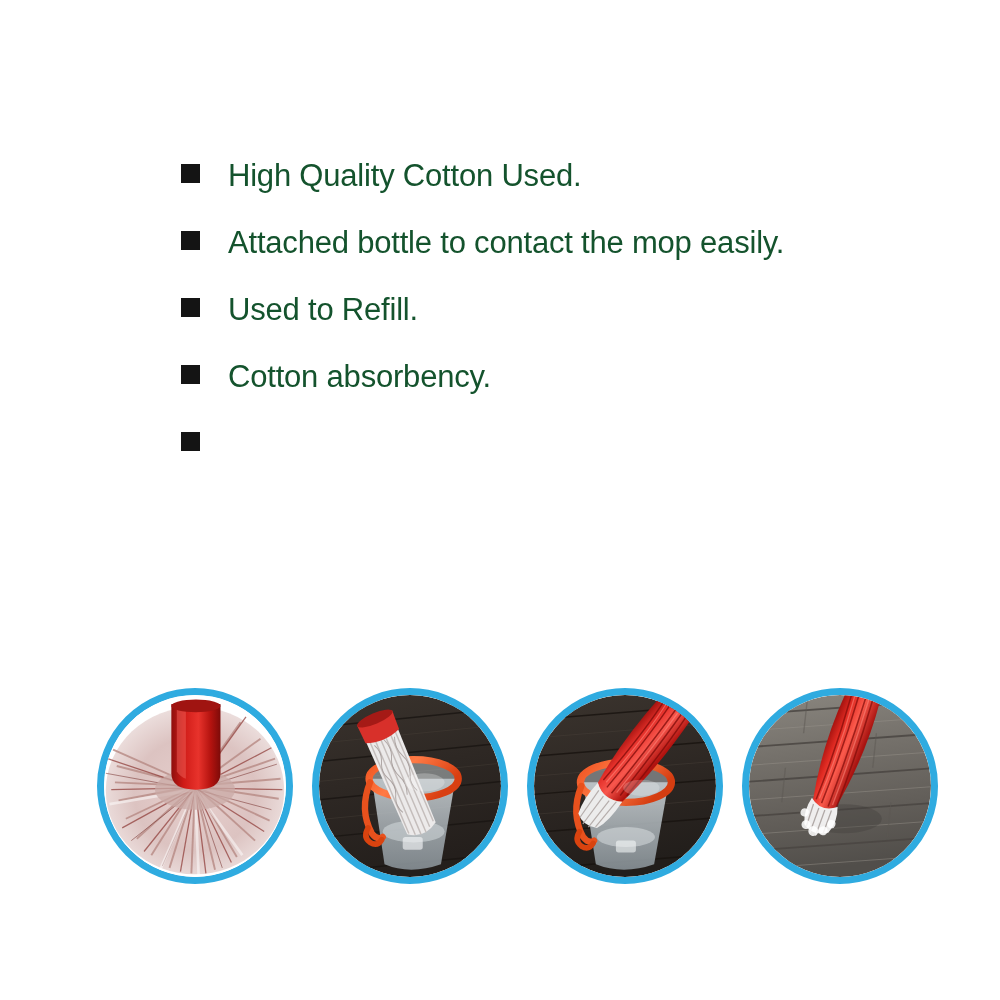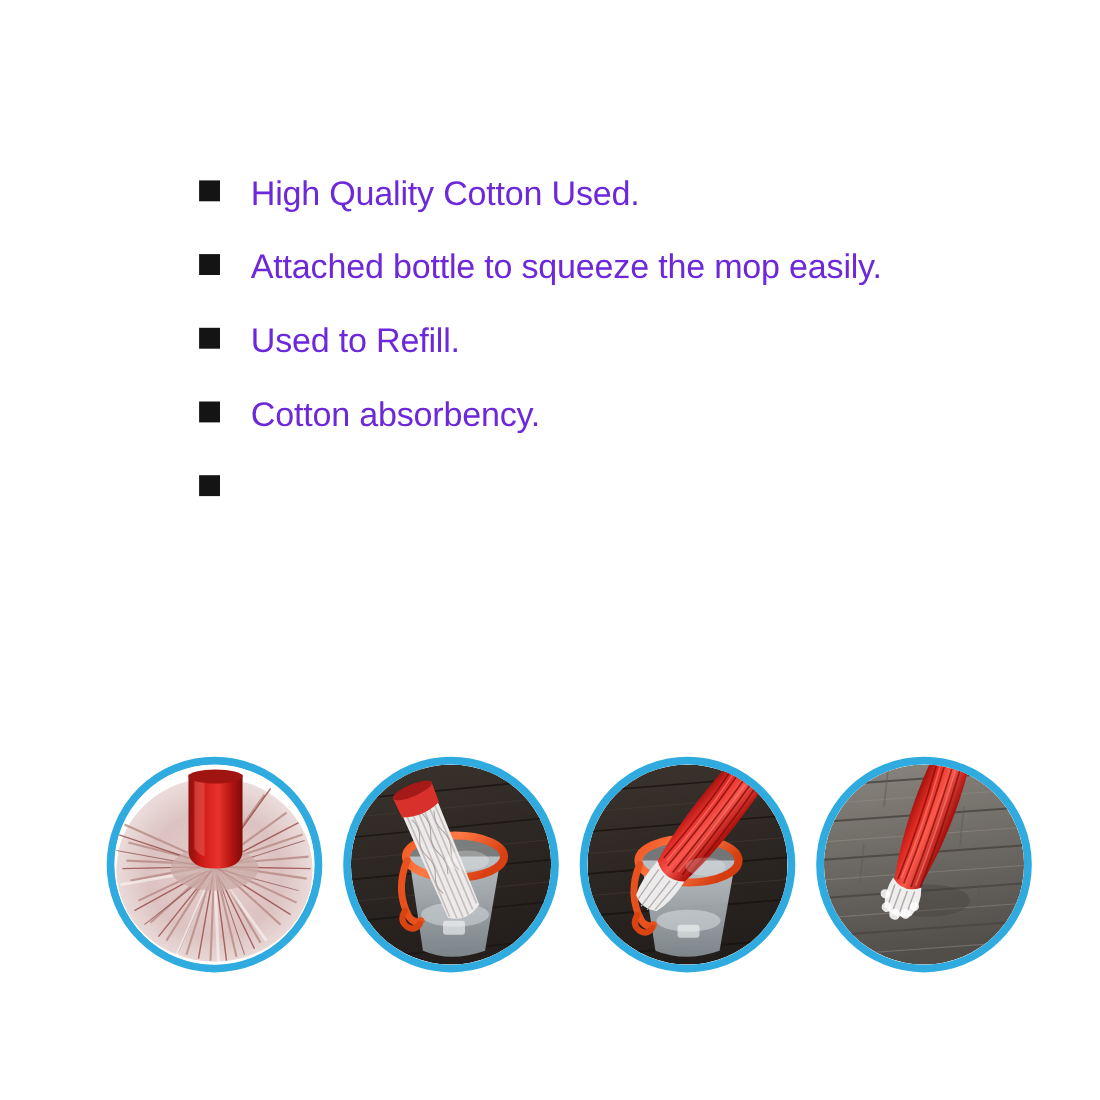--- a/index.html
+++ b/index.html
@@ -31,21 +31,21 @@
     width: 19px;
     height: 19px;
     background: #141414;
     flex: 0 0 19px;
     margin-top: 9px;
     margin-right: 28px;
   }
   .feature-text {
     font-size: 31px;
     line-height: 42px;
-    color: #6d28d9;
+    color: #14532d;
     font-family: "Liberation Sans", sans-serif;
     letter-spacing: -0.2px;
     white-space: pre-line;
   }
 
   
   .photo-strip {
     position: absolute;
     left: 0;
     top: 688px;
@@ -84,21 +84,21 @@
 
 <div class="feature-list">
 
   <div class="feature-row">
     <span class="bullet-square"></span>
     <span class="feature-text">High Quality Cotton Used.</span>
   </div>
 
   <div class="feature-row">
     <span class="bullet-square"></span>
-    <span class="feature-text">Attached bottle to squeeze the mop easily.</span>
+    <span class="feature-text">Attached bottle to contact the mop easily.</span>
   </div>
 
   <div class="feature-row">
     <span class="bullet-square"></span>
     <span class="feature-text">Used to Refill.</span>
   </div>
 
   <div class="feature-row">
     <span class="bullet-square"></span>
     <span class="feature-text">Cotton absorbency.</span>

